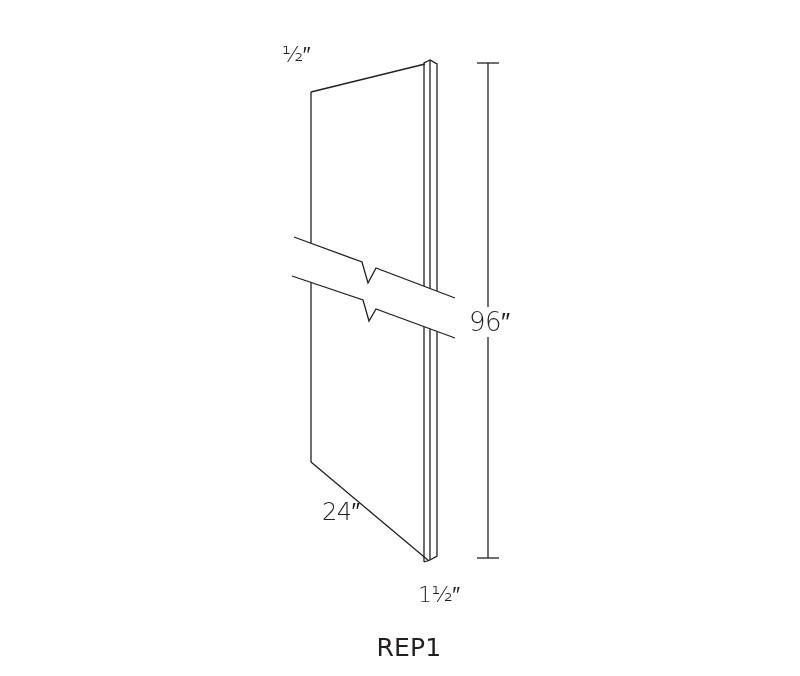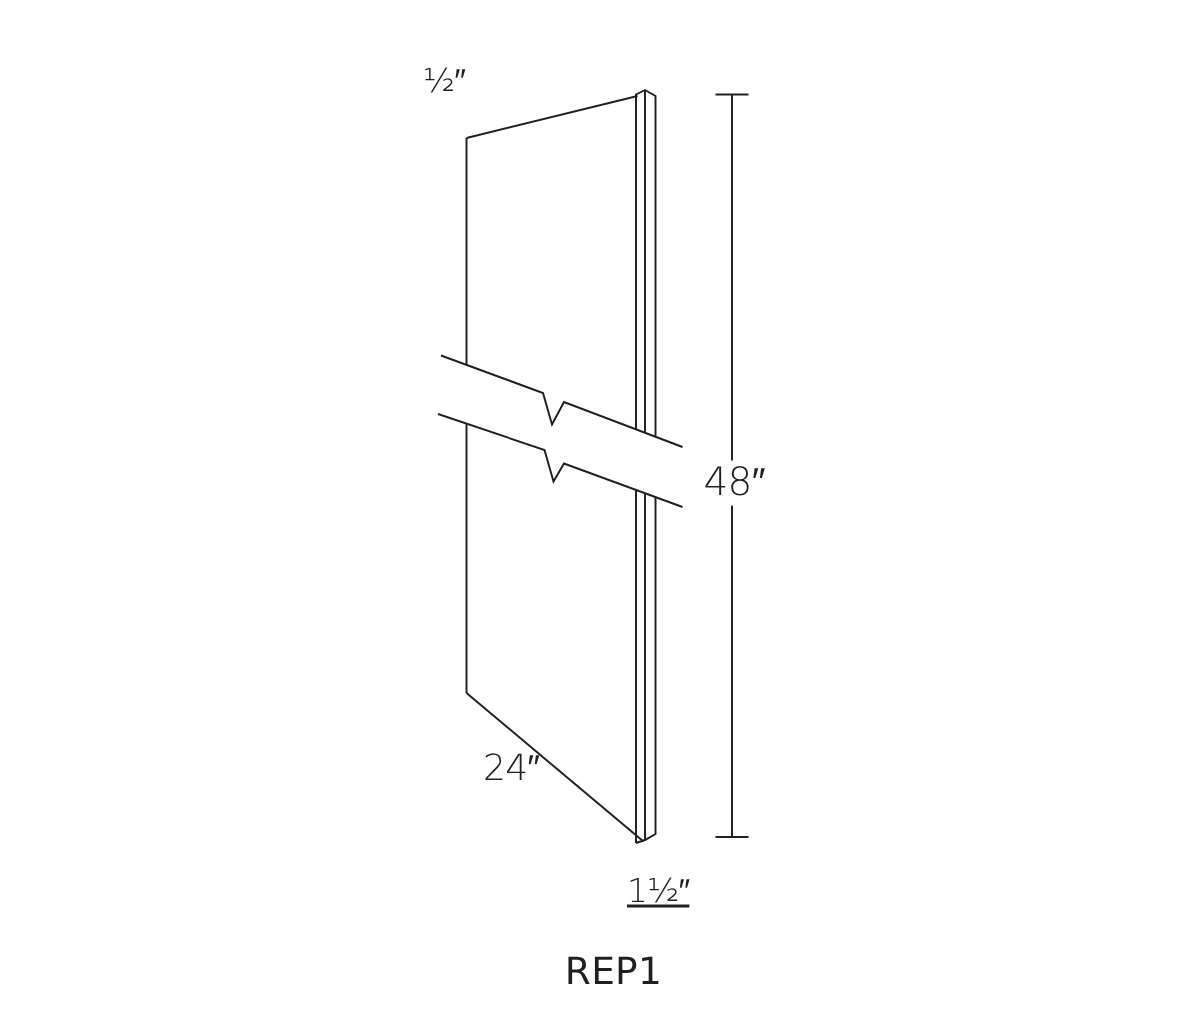--- a/index.html
+++ b/index.html
@@ -56,21 +56,20 @@
     }
     #label-depth {
       left: 322px;
       top: 500px;
       font-size: 24px;
     }
     #label-stile-width {
       left: 418px;
       top: 584px;
       font-size: 22px;
-      text-decoration: underline;
     }
     #model-code {
       position: absolute;
       left: 0;
       width: 800px;
       top: 633px;
       text-align: center;
       font-family: "DejaVu Sans", "Liberation Sans", sans-serif;
       font-size: 25px;
       font-weight: 400;
@@ -110,19 +109,19 @@
 
   <g>
     <line class="line" x1="488" y1="63" x2="488" y2="558"></line>
     <line class="line" x1="477" y1="63" x2="499" y2="63"></line>
     <line class="line" x1="477" y1="558" x2="499" y2="558"></line>
   </g>
 </svg>
 
 <div id="label-top-thickness" class="dim-label">½″</div>
 
-<div id="label-height" class="dim-label">48″</div>
+<div id="label-height" class="dim-label">96″</div>
 
 <div id="label-depth" class="dim-label">24″</div>
 
 <div id="label-stile-width" class="dim-label">1½″</div>
 
 <div id="model-code">REP1</div>
 
 </body></html>

